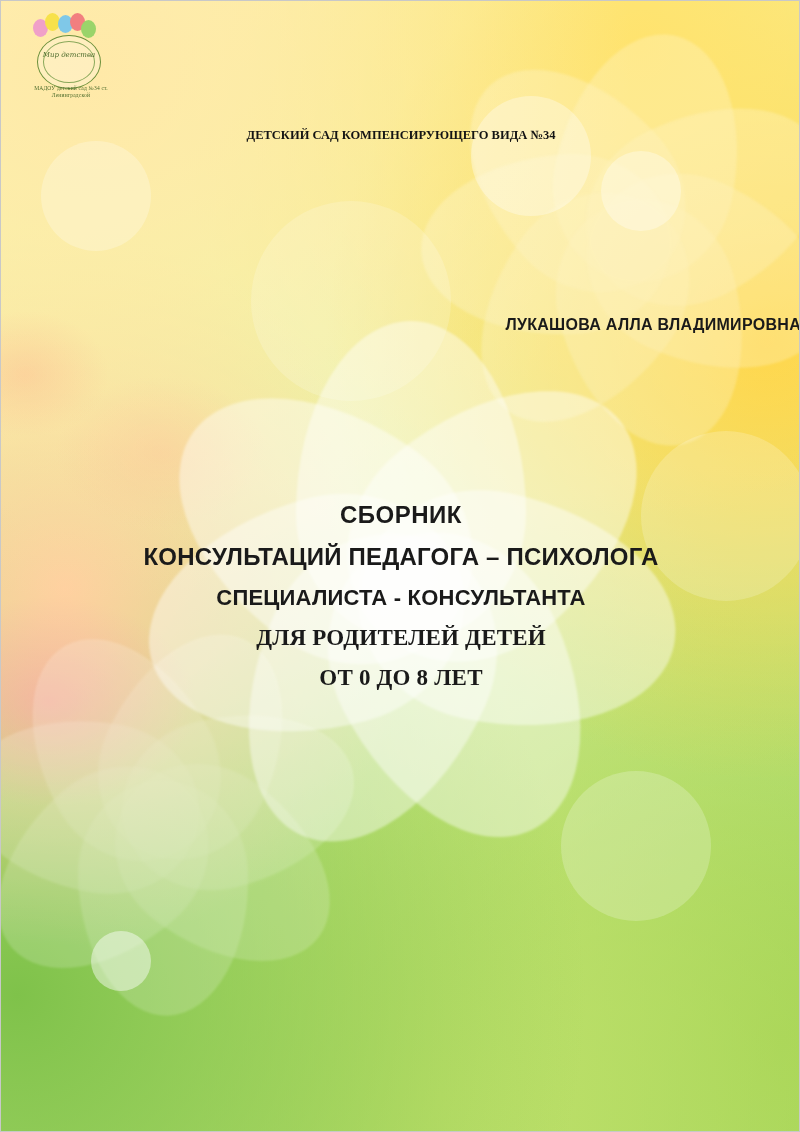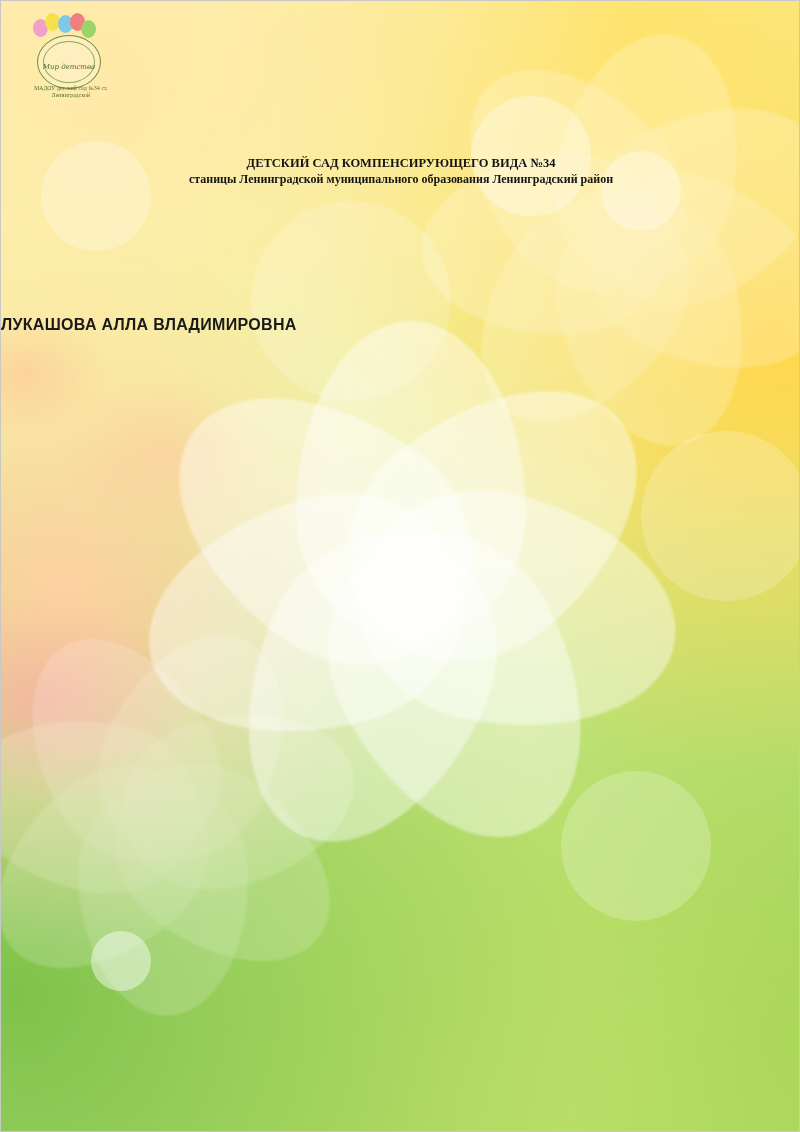--- a/index.html
+++ b/index.html
@@ -157,21 +157,20 @@
     position: absolute;
     left: 18px;
     top: 38px;
     width: 56px;
     text-align: center;
     font-family: "DejaVu Serif", serif;
     font-style: italic;
     font-size: 7px;
     color: #4a6a2a;
     line-height: 8px;
-    margin-top: 12px;
   }
   .logo .arc-text {
     position: absolute;
     left: 2px;
     top: 72px;
     width: 92px;
     text-align: center;
     font-family: "Liberation Serif", serif;
     font-size: 5.5px;
     color: #4a6a2a;
@@ -188,30 +187,30 @@
   .org-block {
     position: absolute;
     left: 0;
     top: 126px;
     width: 800px;
     text-align: center;
     color: #141414;
     font-weight: bold;
   }
   .org-line1 { font-size: 12.5px; line-height: 16px; letter-spacing: .1px; }
-  .org-line2 { font-size: 12.5px; line-height: 16px; margin-top: 28px; }
+  .org-line2 { font-size: 12.5px; line-height: 16px; }
   .org-line3 { font-size: 12px; line-height: 17px; }
   .org-line4 { font-size: 12px; line-height: 17px; }
 
   .author {
     position: absolute;
     left: 0;
     top: 315px;
     width: 800px;
-    text-align: left;
+    text-align: right;
     font-family: "Liberation Sans", sans-serif;
     font-weight: bold;
     font-size: 16px;
     color: #1a1a1a;
     letter-spacing: .3px;
   }
 
   .title-block {
     position: absolute;
     left: 0;
@@ -287,20 +286,26 @@
     <div class="ring-inner"></div>
     <div class="script">Мир детства</div>
     <div class="arc-text">МАДОУ детский сад №34 ст. Ленинградской</div>
   </div>
 
 
   <div class="content">
 
     <div class="org-block">
       <div class="org-line2">ДЕТСКИЙ САД КОМПЕНСИРУЮЩЕГО ВИДА №34</div>
-      <div class="org-line3">станицы Ленинградской муниципального образования Ленинградский район</div>
     </div>
 
     <div class="author">ЛУКАШОВА АЛЛА ВЛАДИМИРОВНА</div>
 
+    <div class="title-block">
+      <div class="t1">СБОРНИК</div>
+      <div class="t2">КОНСУЛЬТАЦИЙ ПЕДАГОГА – ПСИХОЛОГА</div>
+      <div class="t3">СПЕЦИАЛИСТА - КОНСУЛЬТАНТА</div>
+      <div class="t4">ДЛЯ РОДИТЕЛЕЙ ДЕТЕЙ</div>
+      <div class="t5">ОТ 0 ДО 8 ЛЕТ</div>
+    </div>
 
   </div>
 </div>
 
 </body></html>

